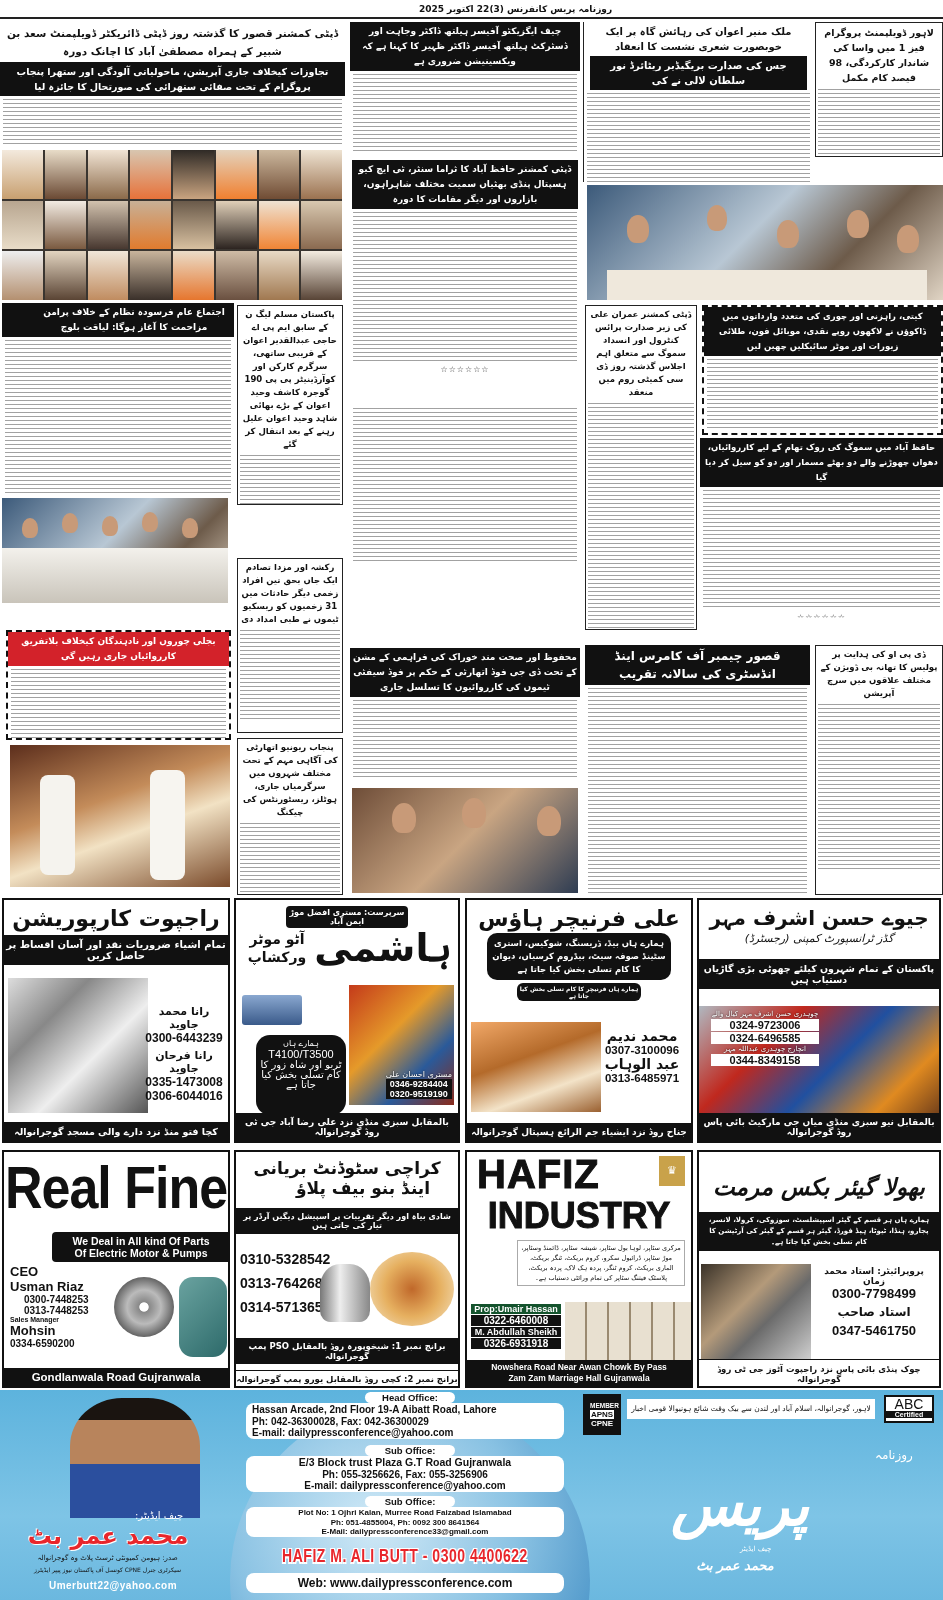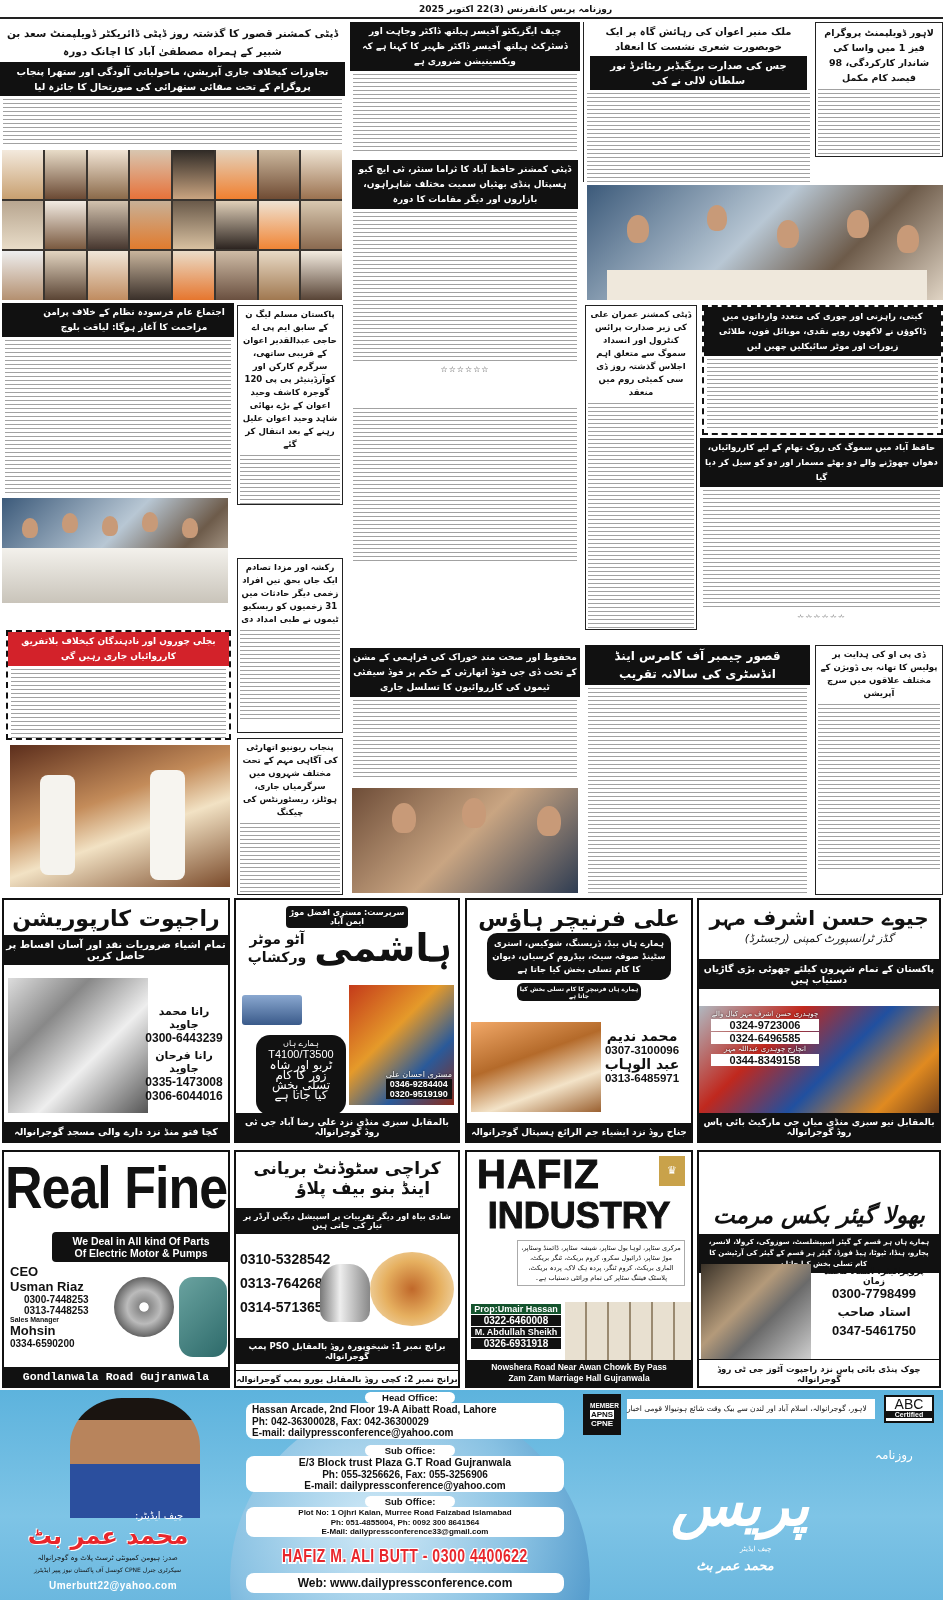--- a/index.html
+++ b/index.html
@@ -99,21 +99,21 @@
   <div class="face" style="left:310px; top:40px; width:22px; height:28px;"></div>
   <div style="position:absolute; left:20px; bottom:0; width:320px; height:30px; background:#efe8dc;"></div>
 </div>
 
 <div class="col" style="left:2px; top:303px; width:232px; height:190px; border:none;">
   <div class="hl inv" style="font-size:9px;padding-left:35px;">اجتماع عام فرسودہ نظام کے خلاف پرامن مزاحمت کا آغاز ہوگا: لیاقت بلوچ</div>
   <div class="body-text lines" style="height:160px; margin:3px;"></div>
 </div>
 
 <div class="col" style="left:237px; top:305px; width:106px; height:200px;">
-  <div class="hl" style="font-size:8.5px; line-height:13px;">پاکستان مسلم لیگ ن کے سابق ایم پی اے حاجی عبدالقدیر اعوان کے قریبی ساتھی، سرگرم کارکن اور کوآرڈینیٹر پی پی 120 گوجرہ کاشف وحید اعوان کے بڑے بھائی شاہد وحید اعوان علیل رہنے کے بعد انتقال کر گئے</div>
+  <div class="hl" style="font-size:8.5px; line-height:13px;">پاکستان مسلم لیگ ن کے سابق ایم پی اے حاجی عبدالقدیر اعوان کے قریبی ساتھی، سرگرم کارکن اور کوآرڈینیٹر پی پی 190 گوجرہ کاشف وحید اعوان کے بڑے بھائی شاہد وحید اعوان علیل رہنے کے بعد انتقال کر گئے</div>
   <div class="body-text lines" style="height:50px; margin:2px;"></div>
 </div>
 
 <div class="col" style="left:350px; top:405px; width:230px; height:215px; border:none;">
   <div class="body-text lines" style="height:155px; margin:3px;"></div>
 
 </div>
 
 <div class="col" style="left:585px; top:305px; width:112px; height:325px;">
   <div class="hl" style="font-size:8.5px; line-height:13px;">ڈپٹی کمشنر عمران علی کی زیر صدارت پرائس کنٹرول اور انسداد سموگ سے متعلق اہم اجلاس گذشتہ روز ڈی سی کمیٹی روم میں منعقد</div>
@@ -198,21 +198,21 @@
 
 <div class="ad" style="left:234px; top:898px; width:226px; height:245px;">
   <div class="ad-band" style="font-size:8px; padding:2px; margin:6px 50px 0; border-radius:4px;">سرپرست: مستری افضل موڑ ایمن آباد</div>
   <div class="ad-title" style="position:absolute; right:6px; top:26px; font-size:38px;">ہاشمی</div>
   <div class="ad-title" style="position:absolute; left:6px; top:30px; width:70px; font-size:14px; line-height:18px;">آٹو موٹر ورکشاپ</div>
   <div style="position:absolute; left:6px; top:95px; width:60px; height:30px; background:linear-gradient(#8aa8d0,#3a5a8a); border-radius:3px;"></div>
   <div style="position:absolute; right:4px; top:85px; width:105px; height:120px; background:linear-gradient(135deg,#c43a1a,#e59a2a 40%,#2a5a9a 70%,#8a2a1a);"></div>
   <div style="position:absolute; left:20px; top:135px; width:90px; height:80px; background:#111; color:#fff; border-radius:14px; text-align:center; padding-top:4px;">
     <div style="font-size:8px;">ہمارے ہاں</div>
     <div class="phone" style="font-size:11px; color:#fff; font-weight:normal;">T4100/T3500</div>
-    <div style="font-size:12px; line-height:10px; padding:0 13px;">ٹربو اور شاہ زور کا کام تسلی بخش کیا جاتا ہے</div>
+    <div style="font-size:10px; line-height:10px; padding:0 3px;">ٹربو اور شاہ زور کا کام تسلی بخش کیا جاتا ہے</div>
   </div>
   <div style="position:absolute; right:6px; top:170px; text-align:center;">
     <div style="font-size:8px; color:#fff; text-shadow:0 0 2px #000;">مستری احسان علی</div>
     <div class="phone" style="font-size:9px; color:#fff; background:#111;">0346-9284404</div>
     <div class="phone" style="font-size:9px; color:#fff; background:#111;">0320-9519190</div>
   </div>
   <div class="ad-band" style="position:absolute; bottom:0; left:0; right:0; font-size:9px; padding:4px 2px;">بالمقابل سبزی منڈی نزد علی رضا آباد جی ٹی روڈ گوجرانوالہ</div>
 </div>
 
 <div class="ad" style="left:465px; top:898px; width:228px; height:245px;">
@@ -254,21 +254,21 @@
     <div style="font-size:13px;">CEO</div>
     <div style="font-size:13px;">Usman Riaz</div>
     <div style="font-size:10px; margin-left:14px;">0300-7448253</div>
     <div style="font-size:10px; margin-left:14px;">0313-7448253</div>
     <div style="font-size:7px;">Sales Manager</div>
     <div style="font-size:13px;">Mohsin</div>
     <div style="font-size:10px;">0334-6590200</div>
   </div>
   <div style="position:absolute; left:110px; top:125px; width:60px; height:60px; border-radius:50%; background:radial-gradient(circle,#fff 10%,#888 12%,#bbb 40%,#666 70%);"></div>
   <div style="position:absolute; left:175px; top:125px; width:48px; height:80px; border-radius:14px; background:linear-gradient(135deg,#6aa3a0,#2d6a6a);"></div>
-  <div class="ad-band" style="position:absolute; bottom:0; left:0; right:0; font-family:Liberation Mono, monospace; font-size:11.5px; padding:3px 2px;">Gondlanwala Road Gujranwala</div>
+  <div class="ad-band" style="position:absolute; bottom:0; left:0; right:0; font-family:Liberation Sans, sans-serif; font-size:11.5px; padding:3px 2px;">Gondlanwala Road Gujranwala</div>
 </div>
 
 <div class="ad" style="left:234px; top:1150px; width:226px; height:238px;">
   <div class="ad-title" style="font-size:17px; padding-top:6px;">کراچی سٹوڈنٹ بریانی</div>
   <div class="ad-title" style="font-size:17px;padding-left:32px;">اینڈ بنو بیف پلاؤ</div>
   <div class="ad-band" style="font-size:8px; padding:4px 2px; margin-top:10px;">شادی بیاہ اور دیگر تقریبات پر اسپیشل دیگیں آرڈر پر تیار کی جاتی ہیں</div>
   <div style="position:absolute; left:4px; top:95px; direction:ltr;">
     <div class="phone" style="font-size:14px; line-height:24px;">0310-5328542</div>
     <div class="phone" style="font-size:14px; line-height:24px;">0313-7642684</div>
     <div class="phone" style="font-size:14px; line-height:24px;">0314-5713652</div>
@@ -291,21 +291,21 @@
     <div style="font-size:10px; background:#111; color:#fff; margin-top:1px;">0326-6931918</div>
   </div>
   <div style="position:absolute; left:98px; top:150px; width:126px; height:58px; background:repeating-linear-gradient(90deg,#e8e0d0 0 20px,#9a8a70 20px 22px);"></div>
   <div class="ad-band" style="position:absolute; bottom:0; left:0; right:0; font-family:'Liberation Sans',sans-serif; font-size:8.5px; padding:2px; line-height:11px;">
     <div>Nowshera Road Near Awan Chowk By Pass</div>
     <div>Zam Zam Marriage Hall Gujranwala</div>
   </div>
 </div>
 
 <div class="ad" style="left:697px; top:1150px; width:244px; height:238px;">
-  <div class="ad-title" style="font-size:23px; padding:22px 0 6px; font-style:italic;margin-top:28px;">بھولا گیئر بکس مرمت</div>
+  <div class="ad-title" style="font-size:23px; padding:22px 0 12px; font-style:italic;">بھولا گیئر بکس مرمت</div>
   <div class="ad-band" style="font-size:7px; line-height:11px; padding:3px 4px;">ہمارے ہاں ہر قسم کے گیئر اسپیشلسٹ، سوزوکی، کرولا، لانسر، پجارو، ہنڈا، ٹیوٹا، ہیڈ فورڈ، گیئر ہر قسم کے گیئر کی آرٹیشن کا کام تسلی بخش کیا جاتا ہے۔</div>
   <div style="position:absolute; left:2px; top:112px; width:110px; height:96px; background:linear-gradient(135deg,#3a3228,#b49a7a 40%,#6a6a6a 60%,#d0d0d0);"></div>
   <div style="position:absolute; right:4px; top:114px; width:122px; text-align:center;">
     <div style="font-size:9px; font-weight:bold;">پروپرائیٹر: استاد محمد زمان</div>
     <div class="phone" style="font-size:13px; font-weight:bold;">0300-7798499</div>
     <div style="font-size:12px; font-weight:bold; margin:4px 0;">استاد صاحب</div>
     <div class="phone" style="font-size:13px; font-weight:bold;">0347-5461750</div>
   </div>
   <div style="position:absolute; bottom:2px; left:0; right:0; font-size:8.5px; text-align:center; font-weight:bold; border-top:1px solid #111; padding-top:4px;">چوک پنڈی بائی پاس نزد راجپوت آٹوز جی ٹی روڈ گوجرانوالہ</div>
 </div>
@@ -342,21 +342,21 @@
   </div>
 
   <div style="position:absolute; left:252px; top:158px; width:306px; font-family:'Liberation Sans',sans-serif; font-size:14px; font-weight:900; color:#e8262b; text-align:center; letter-spacing:.5px; text-shadow:1px 1px 0 #fff,-1px -1px 0 #fff,1px -1px 0 #fff,-1px 1px 0 #fff; transform:scaleY(1.3);">HAFIZ M. ALI BUTT - 0300 4400622</div>
   <div class="office" style="left:246px; top:183px; width:318px; height:20px; font-size:12px; line-height:20px;">Web: www.dailypressconference.com</div>
 
   <div style="position:absolute; left:583px; top:4px; width:38px; background:#111; color:#fff; font-family:'Liberation Sans',sans-serif; font-weight:bold; text-align:center; font-size:6.5px; line-height:9px; padding:7px;">
     <div>MEMBER</div>
     <div style="background:#fff; color:#111; font-size:8px;">APNS</div>
     <div style="font-size:8px;">CPNE</div>
   </div>
-  <div style="position:absolute; left:627px; top:9px; width:248px; height:20px; background:#fff; font-size:7.5px; line-height:20px; text-align:left; direction:rtl;">لاہور، گوجرانوالہ، اسلام آباد اور لندن سے بیک وقت شائع ہونیوالا قومی اخبار</div>
+  <div style="position:absolute; left:627px; top:9px; width:248px; height:20px; background:#fff; font-size:7.5px; line-height:20px; text-align:center; direction:rtl;">لاہور، گوجرانوالہ، اسلام آباد اور لندن سے بیک وقت شائع ہونیوالا قومی اخبار</div>
   <div style="position:absolute; left:884px; top:5px; width:50px; height:28px; background:#fff; border:2px solid #111; text-align:center; font-family:'Liberation Sans',sans-serif;">
     <div style="font-size:14px; line-height:14px;">ABC</div>
     <div style="font-size:7px; font-weight:bold; background:#111; color:#fff;">Certified</div>
   </div>
 
   <div class="logo-big" style="left:875px; top:58px; font-size:12px; font-weight:normal;">روزنامہ</div>
   <div class="logo-big" style="left:590px; top:40px; width:300px; font-size:58px; line-height:150px; font-style:italic;">پریس کانفرنس</div>
   <div class="logo-big" style="left:740px; top:155px; font-size:7px; font-weight:normal;">چیف ایڈیٹر</div>
   <div class="logo-big" style="left:695px; top:168px; width:80px; font-size:13px; font-style:italic;">محمد عمر بٹ</div>
 </div>

